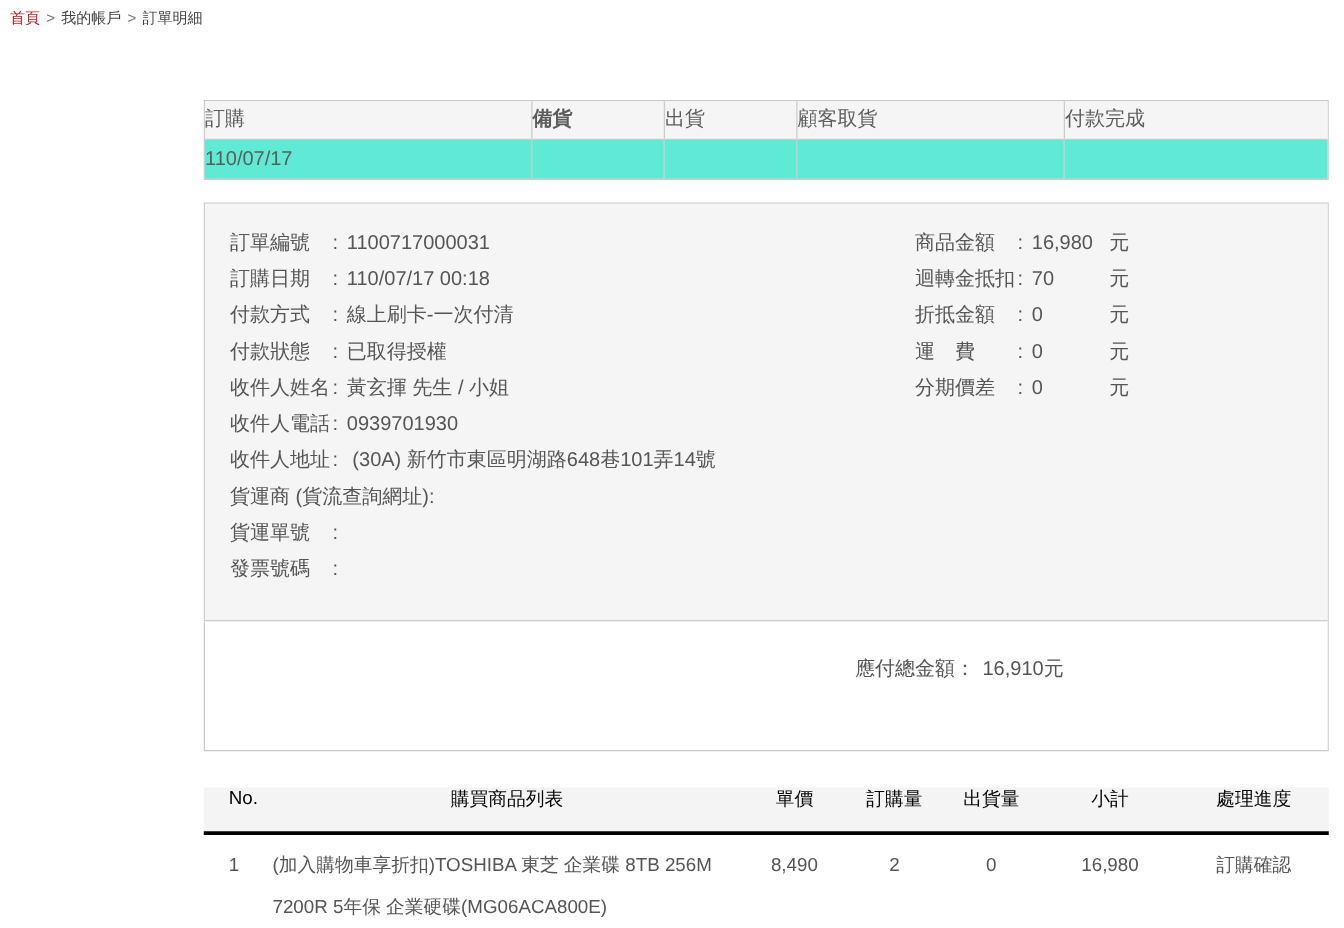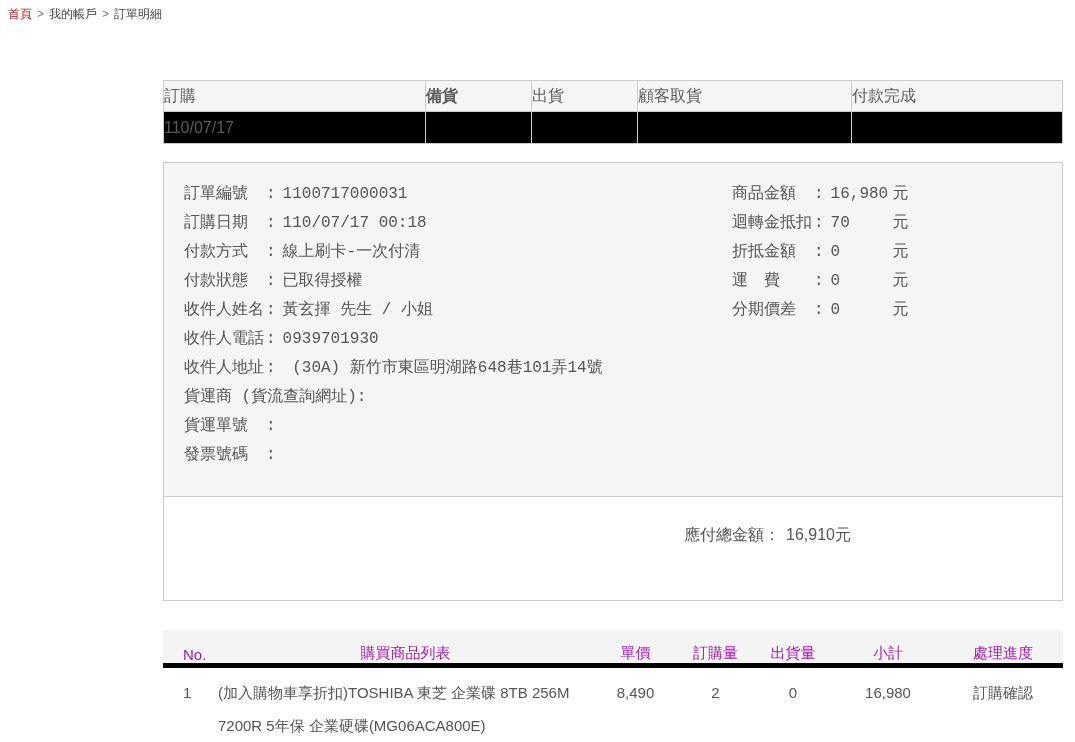--- a/index.html
+++ b/index.html
@@ -10,42 +10,42 @@
   .breadcrumb { position:absolute; left:8px; top:6px; font-size:12px; color:#444444; }
   .breadcrumb a { color:#b91c1c; text-decoration:none; cursor:pointer; }
   .breadcrumb .sep { color:#777777; margin:0 5px; }
 
   
   .status-table { position:absolute; left:163px; top:80px; width:900px;
     border:1px solid #cbcbcb; background:#ffffff; }
   .st-row { display:flex; }
   .st-row.head { background:#f5f5f5; border-bottom:1px solid #cbcbcb; }
   .st-cell { height:30px; line-height:30px; text-align:left; font-size:16px; color:#5c5c5c; }
-  .st-row.body .st-cell { height:31px; line-height:31px; background:#000000; }
+  .st-row.body .st-cell { height:31px; line-height:31px; background:#5eead4; }
   .st-cell + .st-cell { border-left:1px solid #cbcbcb; }
   .w1{width:261px;} .w2{width:106px;font-weight:bold;} .w3{width:106px;} .w4{width:214px;} .w5{width:211px;}
 
   
   .detail-box { position:absolute; left:163px; top:162px; width:900px; height:439px;
     border:1px solid #cbcbcb; }
   .detail-main { background:#f5f5f5; height:334px; border-bottom:1px solid #cbcbcb;
-    position:relative; font-size:16px;font-family:Liberation Mono, monospace; }
+    position:relative; font-size:16px; }
   .info-col-left  { position:absolute; left:20px;  top:17px; }
   .info-col-right { position:absolute; left:520px; top:17px;margin-left:48px; }
   .info-row { height:29px; line-height:29px; white-space:nowrap; }
   .lbl  { display:inline-block; min-width:82px; }
   .colon { display:inline-block; margin-right:7px; }
   .rval { display:inline-block; min-width:62px; }
   .detail-total { background:#ffffff; height:103px; padding:28px 0 0 520px; font-size:16px; }
   .detail-total .tval { margin-left:6px; }
 
   
   .items-table { position:absolute; left:163px; top:630px; width:900px; font-size:15px; }
-  .items-head { display:flex; align-items:flex-end; height:38px; background:#f4f4f4;
-    border-bottom:5px solid #000000; color:#a21caf; }
+  .items-head { display:flex; align-items:flex-start; height:38px; background:#f4f4f4;
+    border-bottom:3px solid #000000; color:#000000; }
   .items-row { display:flex; align-items:flex-start; padding-top:8px; background:#ffffff; }
   .c-no     { width:55px;  padding-left:20px; text-align:left; }
   .c-name   { flex:1; text-align:center; }
   .c-price  { width:85px;  text-align:center; }
   .c-qty    { width:75px;  text-align:center; }
   .c-ship   { width:80px;  text-align:center; }
   .c-sub    { width:110px; text-align:center; }
   .c-status { width:120px; text-align:center; }
   .items-row > div { line-height:33px; }
   .items-row .c-name { text-align:left; }

